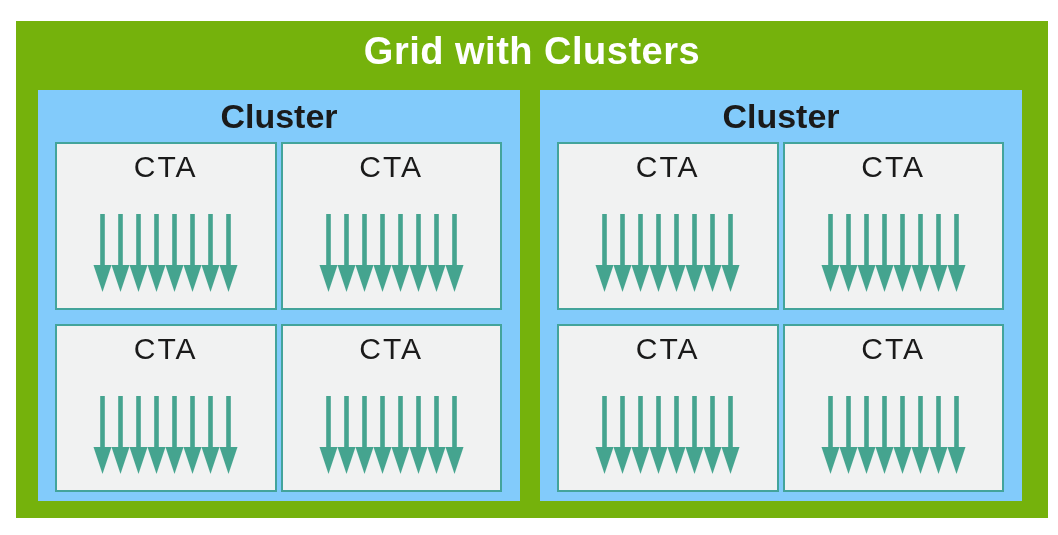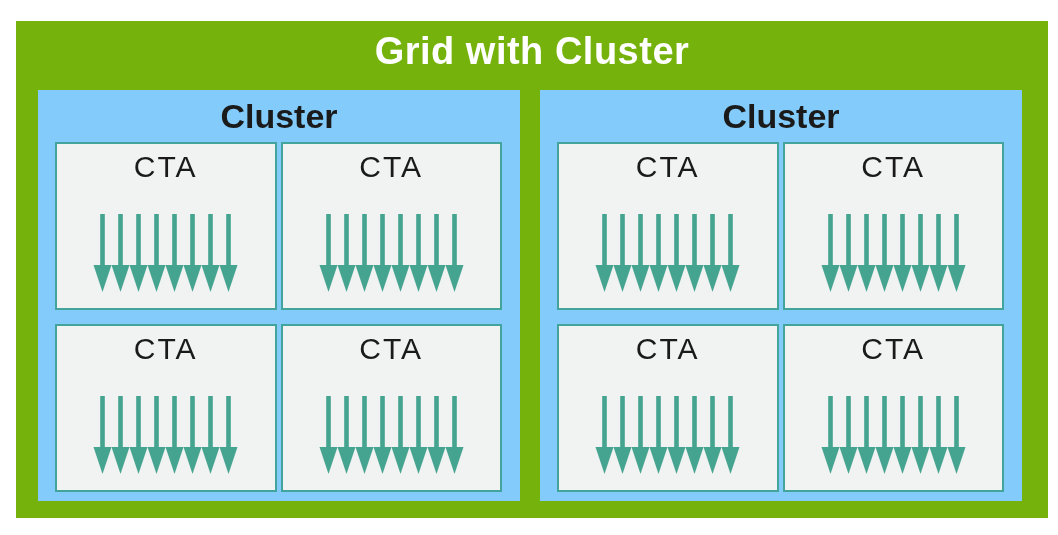--- a/index.html
+++ b/index.html
@@ -97,21 +97,21 @@
   .arrows-row svg {
     display: block;
     margin: 0 -0.5px;
   }
 </style>
 </head>
 <body>
 
 <div class="stage">
   <div class="grid-box">
-    <div class="grid-title">Grid with Cluster</div>
+    <div class="grid-title">Grid with Clusters</div>
     <div class="clusters-row">
         <div class="cluster-box">
           <div class="cluster-label">Cluster</div>
           <div class="cta-grid">
             <div class="cta-card">
               <div class="cta-label">CTA</div>
               <div class="arrows-row">
                 <svg width="19" height="78" viewBox="0 0 19 78">
                   <rect x="7.2" y="0" width="4.6" height="55" fill="#45A48F"></rect>
                   <polygon points="0.5,51 18.5,51 9.5,78" fill="#45A48F"></polygon>

